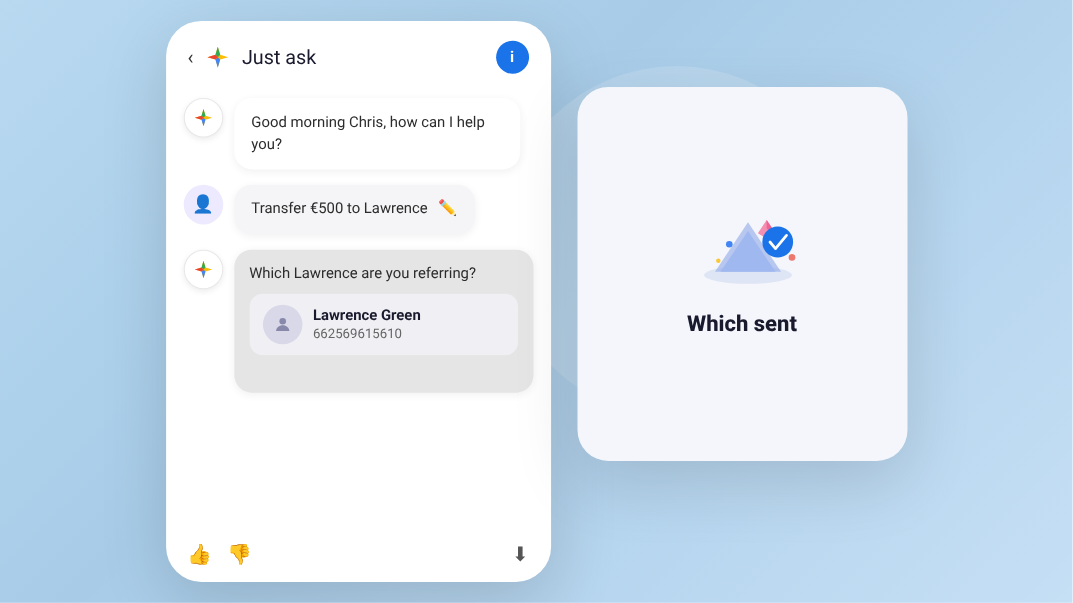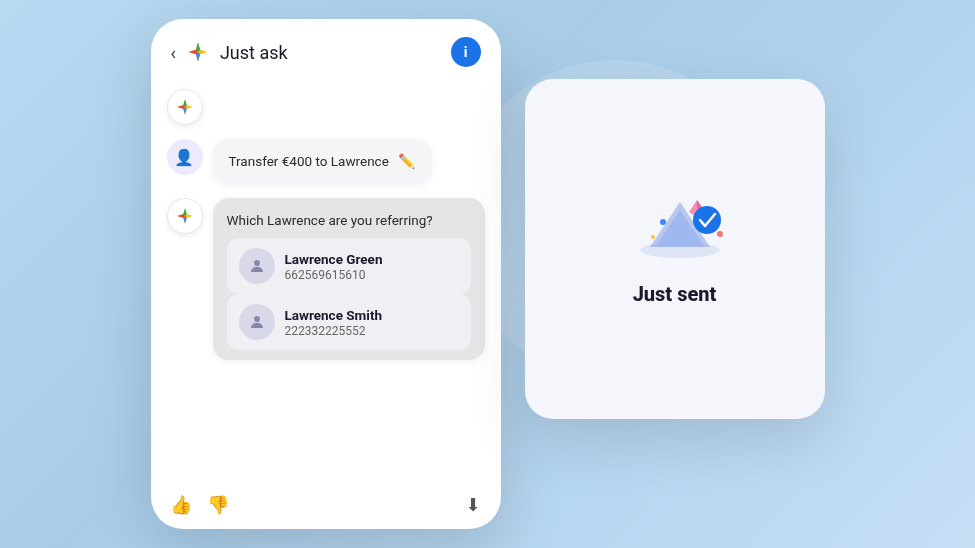--- a/index.html
+++ b/index.html
@@ -158,21 +158,21 @@
       margin-bottom: 10px;
     }
 
     .contact-item {
       display: flex;
       align-items: center;
       gap: 10px;
       background: #f0f0f4;
       border-radius: 12px;
       padding: 10px 12px;
-      margin-bottom: 0;
+      margin-bottom: 24px;
       cursor: pointer;
     }
 
     .contact-avatar {
       width: 36px;
       height: 36px;
       background: #d8d8e8;
       border-radius: 50%;
       display: flex;
       align-items: center;
@@ -292,28 +292,29 @@
 
       <div class="chat-row">
         <div class="avatar avatar-bot">
           <svg width="20" height="20" viewBox="0 0 28 28" fill="none">
             <path d="M14 3 L16.5 11.5 L25 14 L16.5 16.5 L14 25 L11.5 16.5 L3 14 L11.5 11.5 Z" fill="#fbbc04"></path>
             <path d="M14 3 L16.5 11.5 L14 14 L11.5 11.5 Z" fill="#34a853"></path>
             <path d="M14 14 L16.5 16.5 L14 25 L11.5 16.5 Z" fill="#4285f4"></path>
             <path d="M3 14 L11.5 11.5 L14 14 L11.5 16.5 Z" fill="#ea4335"></path>
           </svg>
         </div>
+        <div class="bubble">Good morning Chris, how can I help you?</div>
       </div>
 
       <div class="chat-row">
         <div class="avatar avatar-user">
           <span class="person-icon">👤</span>
         </div>
         <div class="bubble user-bubble">
-          <span>Transfer €400 to Lawrence</span>
+          <span>Transfer €500 to Lawrence</span>
           <span class="edit-icon">✏️</span>
         </div>
       </div>
 
       <div class="chat-row">
         <div class="avatar avatar-bot">
           <svg width="20" height="20" viewBox="0 0 28 28" fill="none">
             <path d="M14 3 L16.5 11.5 L25 14 L16.5 16.5 L14 25 L11.5 16.5 L3 14 L11.5 11.5 Z" fill="#fbbc04"></path>
             <path d="M14 3 L16.5 11.5 L14 14 L11.5 11.5 Z" fill="#34a853"></path>
             <path d="M14 14 L16.5 16.5 L14 25 L11.5 16.5 Z" fill="#4285f4"></path>
@@ -329,32 +330,20 @@
                 <circle cx="12" cy="8" r="4"></circle>
                 <path d="M4 20c0-4 3.58-7 8-7s8 3 8 7"></path>
               </svg>
             </div>
             <div class="contact-info">
               <span class="contact-name">Lawrence Green</span>
               <span class="contact-number">662569615610</span>
             </div>
           </div>
 
-          <div class="contact-item">
-            <div class="contact-avatar">
-              <svg width="18" height="18" viewBox="0 0 24 24" fill="#8888aa">
-                <circle cx="12" cy="8" r="4"></circle>
-                <path d="M4 20c0-4 3.58-7 8-7s8 3 8 7"></path>
-              </svg>
-            </div>
-            <div class="contact-info">
-              <span class="contact-name">Lawrence Smith</span>
-              <span class="contact-number">222332225552</span>
-            </div>
-          </div>
 
         </div>
       </div>
 
     </div>
 
     <div class="bottom-bar">
       <span class="thumb-icon">👍</span>
       <span class="thumb-icon">👎</span>
       <span class="download-icon">⬇</span>
@@ -377,17 +366,17 @@
 
         <circle cx="82" cy="38" r="14" fill="#1a73e8"></circle>
         <polyline points="75,38 80,44 90,32" stroke="white" stroke-width="2.5" fill="none" stroke-linecap="round" stroke-linejoin="round"></polyline>
 
         <circle cx="38" cy="40" r="3" fill="#4285f4"></circle>
         <circle cx="95" cy="52" r="3" fill="#ea4335" opacity="0.7"></circle>
         <circle cx="28" cy="55" r="2" fill="#fbbc04" opacity="0.8"></circle>
       </svg>
     </div>
 
-    <div class="card-title">Just sent</div>
+    <div class="card-title">Which sent</div>
 
   </div>
 
 </div>
 
 </body></html>

